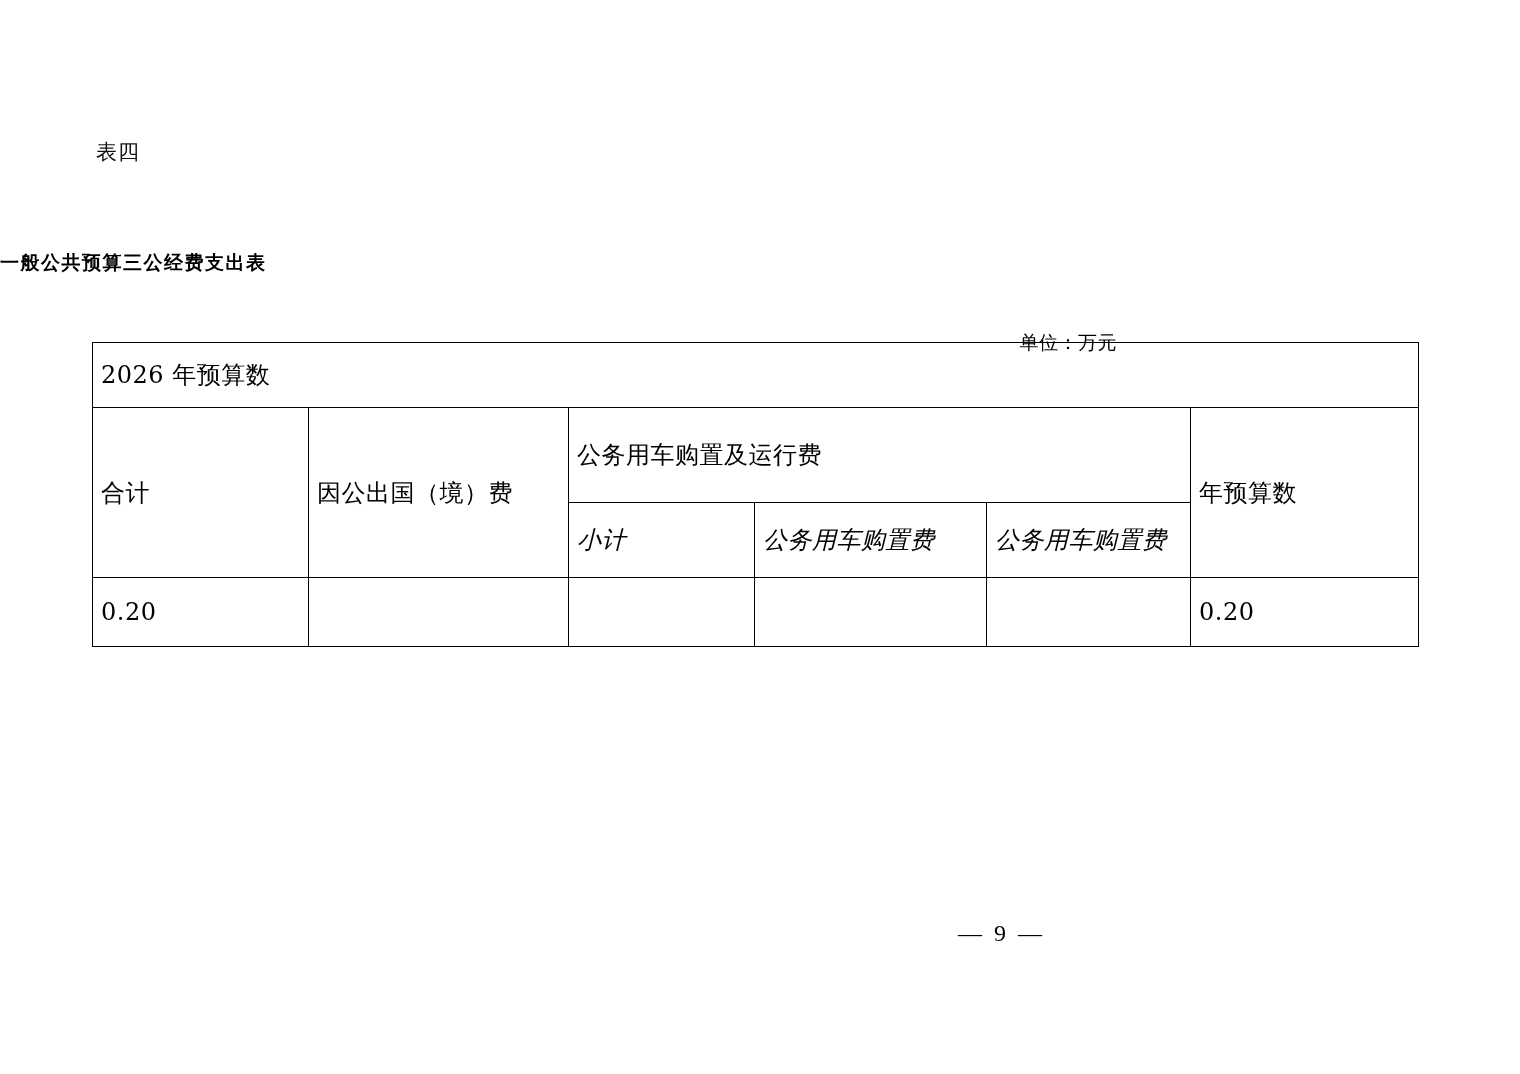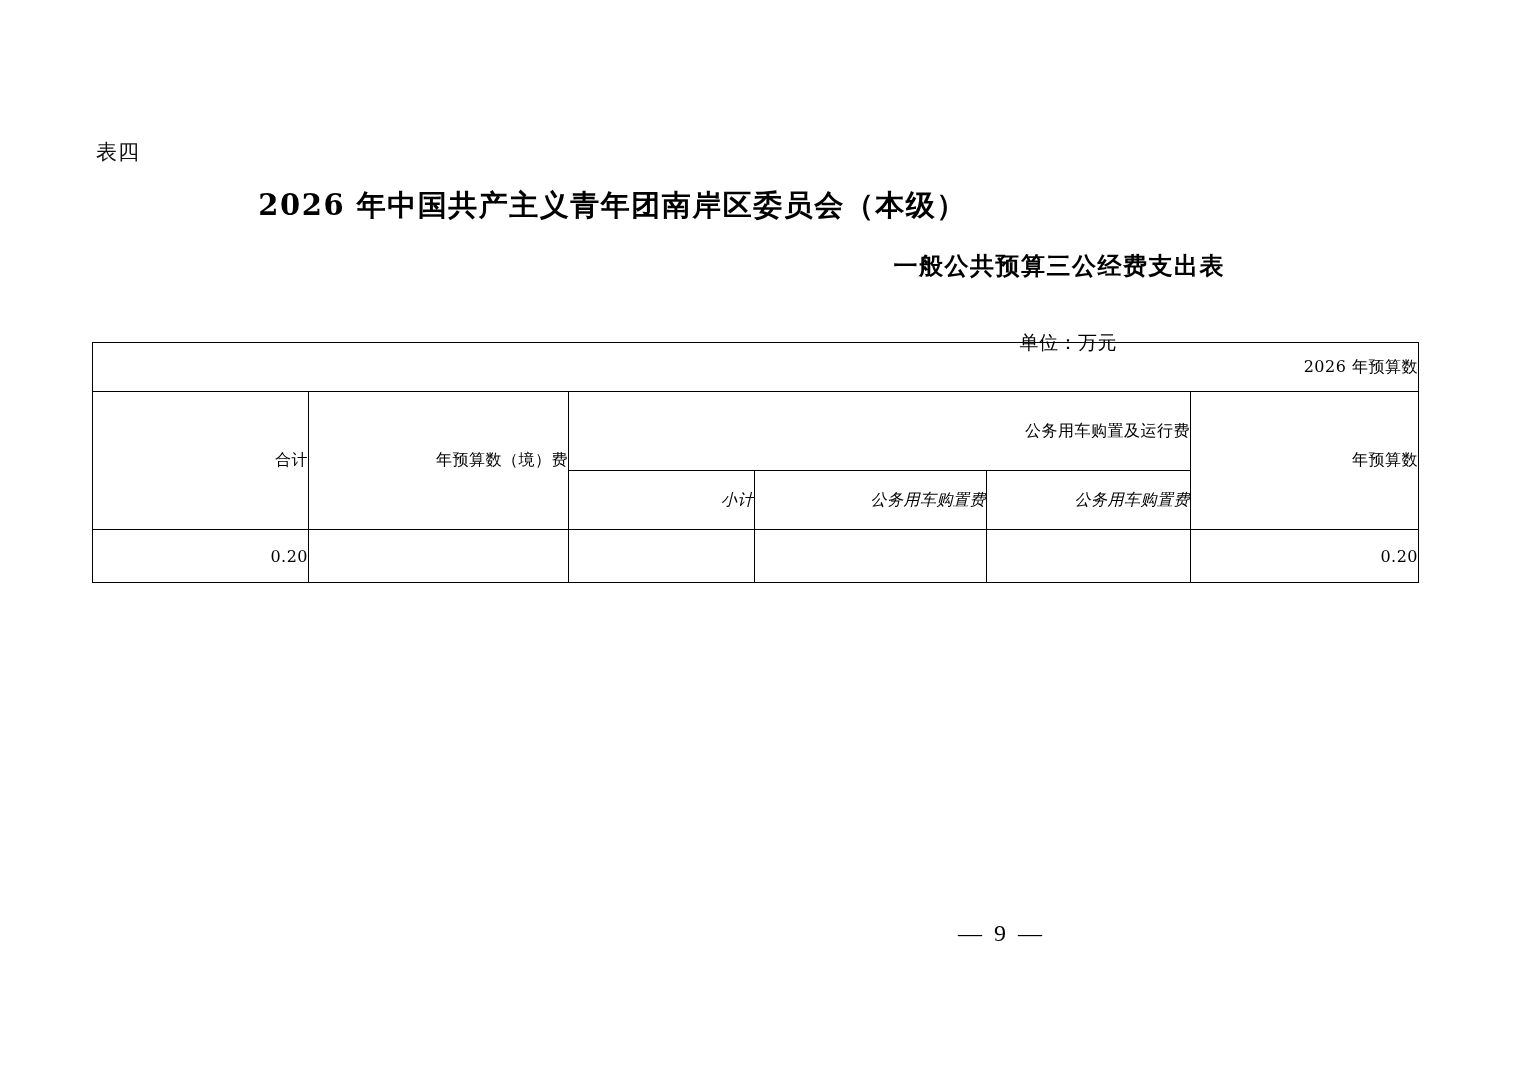--- a/index.html
+++ b/index.html
@@ -42,24 +42,24 @@
     font-weight: bold;
     font-size: 29px;
     letter-spacing: 1.5px;
     color: #000;
   }
   .doc-title-line2 {
     position: absolute;
     left: 0;
     right: 0;
     top: 250px;
-    text-align: right;
+    text-align: left;
     font-family: "DejaVu Serif", serif;
     font-weight: bold;
-    font-size: 24px;
+    font-size: 19px;
     letter-spacing: 1.5px;
     color: #000;
   }
 
   .unit-note {
     position: absolute;
     right: 108px;
     top: 310px;
     font-family: "DejaVu Serif", serif;
     font-size: 19px;
@@ -70,26 +70,26 @@
   table.budget {
     position: absolute;
     left: 92px;
     top: 342px;
     width: 1326px;
     border-collapse: collapse;
     table-layout: fixed;
   }
   table.budget td {
     border: 1px solid #000;
-    text-align: right;
+    text-align: left;
     vertical-align: middle;
     font-family: "DejaVu Serif", serif;
-    font-size: 16px;
+    font-size: 24px;
     letter-spacing: 0.5px;
-    padding: 0;
+    padding: 8px;
   }
   .r-top td { height: 48px; font-size: 21px; }
   .r-mid td { height: 78px; }
   .r-sub td { height: 58px; font-style: italic; }
   .r-data td { height: 52px; font-family: "Liberation Serif", serif; font-size: 21px; }
 
   .page-number {
     position: absolute;
     right: 180px;
     top: 920px;
@@ -98,41 +98,40 @@
     letter-spacing: 3px;
   }
 </style>
 </head>
 <body>
 
 <div class="page">
 
   <div class="table-label">表四</div>
 
-  <div class="doc-title">2026 年中国共产主义青年团南岸区委员会（本级）</div>
   <div class="doc-title-line2">一般公共预算三公经费支出表</div>
 
   <div class="unit-note">单位：万元</div>
 
   <table class="budget">
     <colgroup>
       <col style="width:216px">
       <col style="width:260px">
       <col style="width:186px">
       <col style="width:232px">
       <col style="width:204px">
       <col style="width:228px">
     </colgroup>
     <tbody>
       <tr class="r-top">
         <td colspan="6">2026 年预算数</td>
       </tr>
       <tr class="r-mid">
         <td rowspan="2">合计</td>
-        <td rowspan="2">年预算数（境）费</td>
+        <td rowspan="2">因公出国（境）费</td>
         <td colspan="3">公务用车购置及运行费</td>
         <td rowspan="2">年预算数</td>
       </tr>
       <tr class="r-sub">
         <td>小计</td>
         <td>公务用车购置费</td>
         <td>公务用车购置费</td>
       </tr>
       <tr class="r-data">
         <td>0.20</td>

